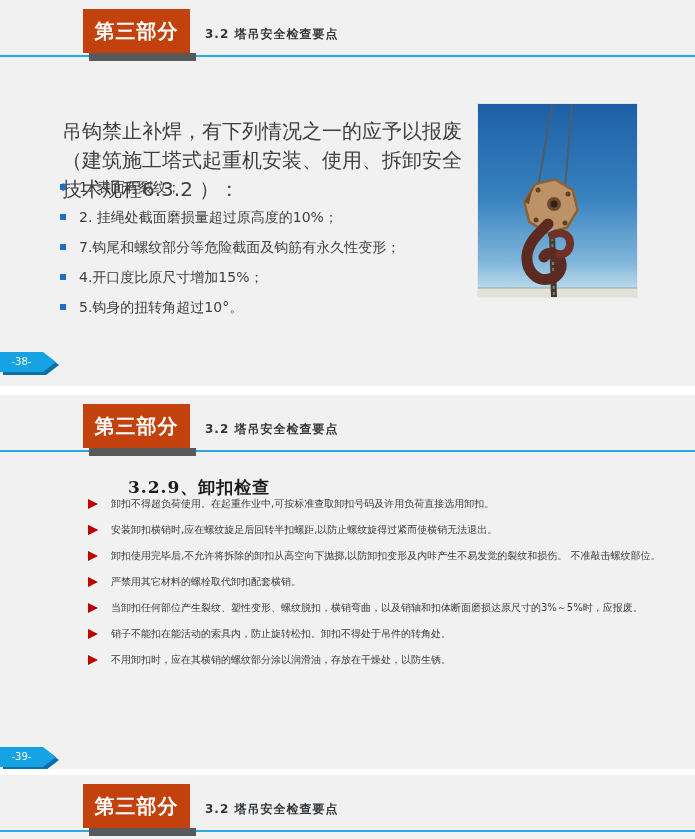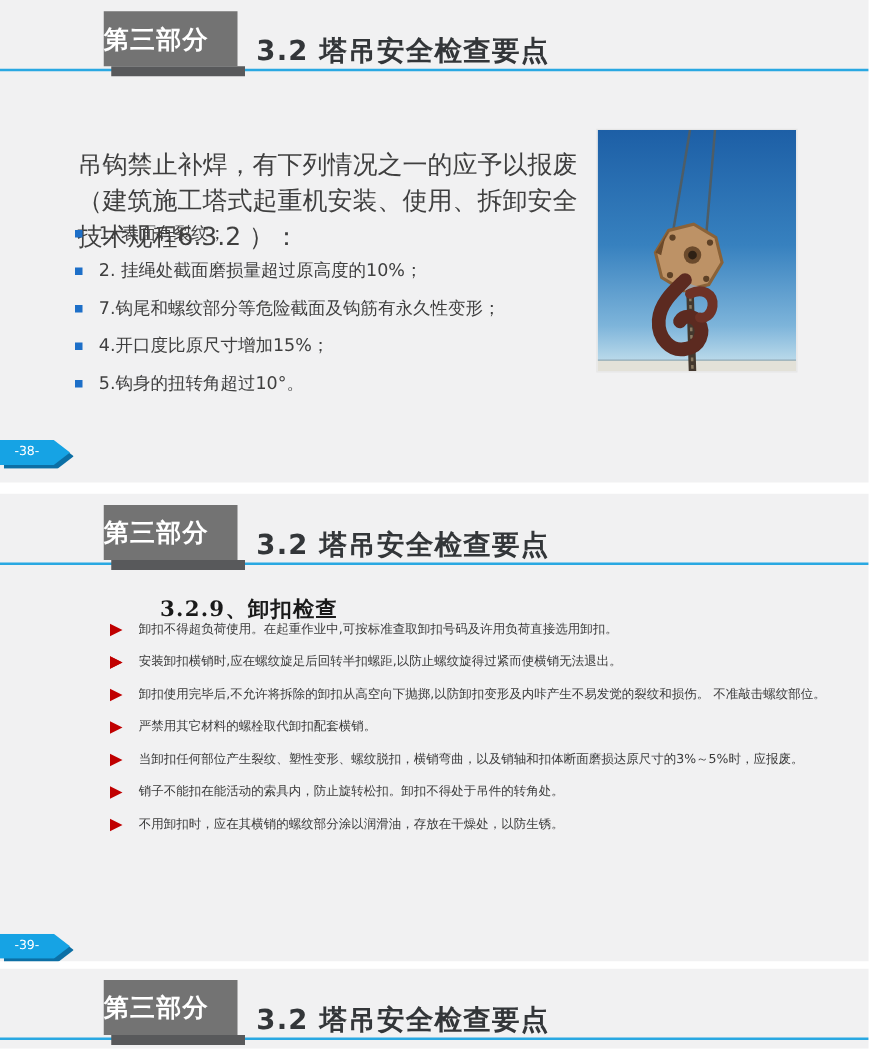--- a/index.html
+++ b/index.html
@@ -10,26 +10,26 @@
   }
   .slide{position:absolute;left:0;width:695px;background:#f1f1f2;overflow:hidden;}
   #slide1{top:0;height:386px;}
   #slide2{top:395px;height:374px;}
   #slide3{top:775px;height:64px;}
 
   
   .hdr-rule{position:absolute;left:0;top:55px;width:695px;height:2px;background:#29a8e2;z-index:1;}
   .hdr-tab-shadow{position:absolute;left:89px;top:53px;width:107px;height:8px;background:#58595b;z-index:2;}
   .hdr-tab{
-    position:absolute;left:83px;top:9px;width:107px;height:44px;background:#737373;
-    color:#ffffff;font-size:20px;font-weight:bold;text-align:left;line-height:44px;
+    position:absolute;left:83px;top:9px;width:107px;height:44px;background:#c2410c;
+    color:#ffffff;font-size:20px;font-weight:bold;text-align:center;line-height:44px;
     letter-spacing:1px;z-index:3;
   }
   .hdr-title{
-    position:absolute;left:205px;top:26px;font-size:22px;font-weight:bold;
+    position:absolute;left:205px;top:26px;font-size:12px;font-weight:bold;
     color:#333639;letter-spacing:1px;z-index:3;
   }
 
   
   .intro{
     position:absolute;left:62px;top:97px;width:412px;
     font-size:20px;line-height:29px;color:#3f3f3f;
   }
   .s1-list{position:absolute;left:48px;top:160px;width:430px;margin:12px;padding:0;list-style:none;}
   .s1-list li{position:relative;padding-left:19px;font-size:14px;line-height:30px;color:#3f3f3f;}

